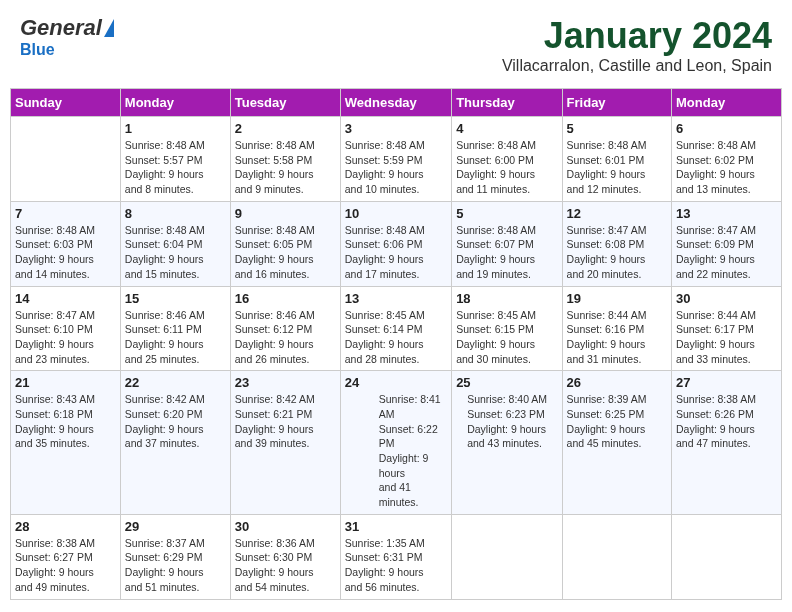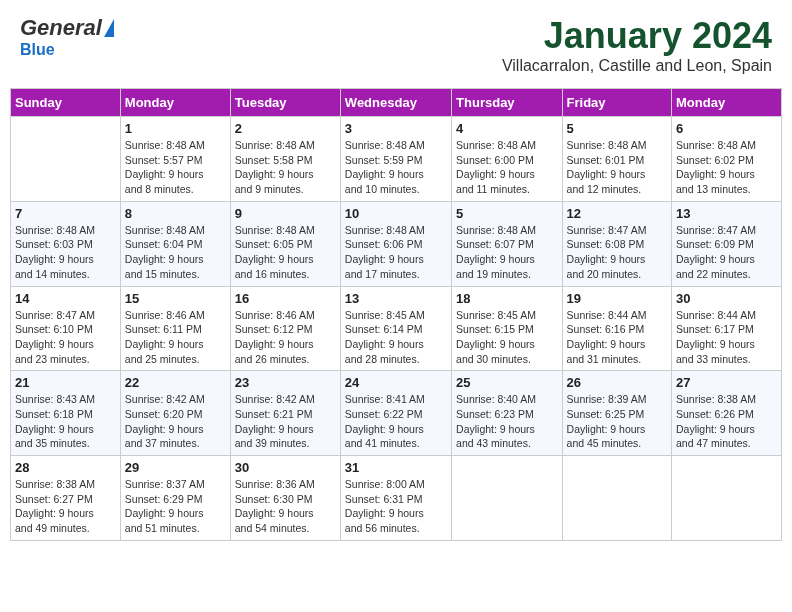--- a/index.html
+++ b/index.html
@@ -293,28 +293,28 @@
         </td>
         <td>
           <span class="day-number">23</span>
           <div class="day-info" style="white-space: pre-line;">Sunrise: 8:42 AM
 Sunset: 6:21 PM
 Daylight: 9 hours
 and 39 minutes.</div>
         </td>
         <td>
           <span class="day-number">24</span>
-          <div class="day-info" style="white-space: pre-line;">Sunrise: 8:41 AM
+          <div class="day-info" style="white-space: pre-line; margin-left: 34px;">Sunrise: 8:41 AM
 Sunset: 6:22 PM
 Daylight: 9 hours
 and 41 minutes.</div>
         </td>
         <td>
           <span class="day-number">25</span>
-          <div class="day-info" style="white-space: pre-line;">Sunrise: 8:40 AM
+          <div class="day-info" style="white-space: pre-line; margin-left: 11px;">Sunrise: 8:40 AM
 Sunset: 6:23 PM
 Daylight: 9 hours
 and 43 minutes.</div>
         </td>
         <td>
           <span class="day-number">26</span>
           <div class="day-info" style="white-space: pre-line;">Sunrise: 8:39 AM
 Sunset: 6:25 PM
 Daylight: 9 hours
 and 45 minutes.</div>
@@ -344,21 +344,21 @@
         </td>
         <td>
           <span class="day-number">30</span>
           <div class="day-info" style="white-space: pre-line;">Sunrise: 8:36 AM
 Sunset: 6:30 PM
 Daylight: 9 hours
 and 54 minutes.</div>
         </td>
         <td>
           <span class="day-number">31</span>
-          <div class="day-info" style="white-space: pre-line;">Sunrise: 8:00 AM
+          <div class="day-info" style="white-space: pre-line;">Sunrise: 1:35 AM
 Sunset: 6:31 PM
 Daylight: 9 hours
 and 56 minutes.</div>
         </td>
         <td class="empty-cell"></td>
         <td class="empty-cell"></td>
         <td class="empty-cell"></td>
       </tr>
     </tbody>
 </table>

